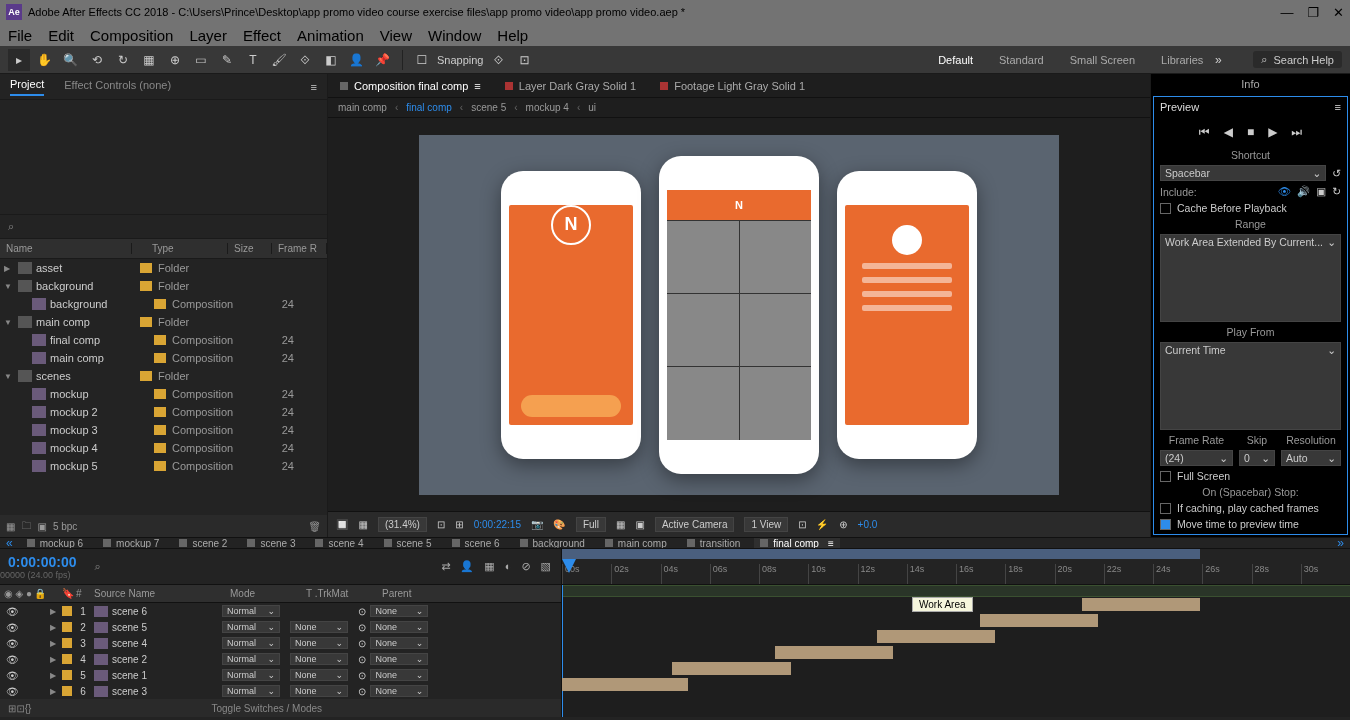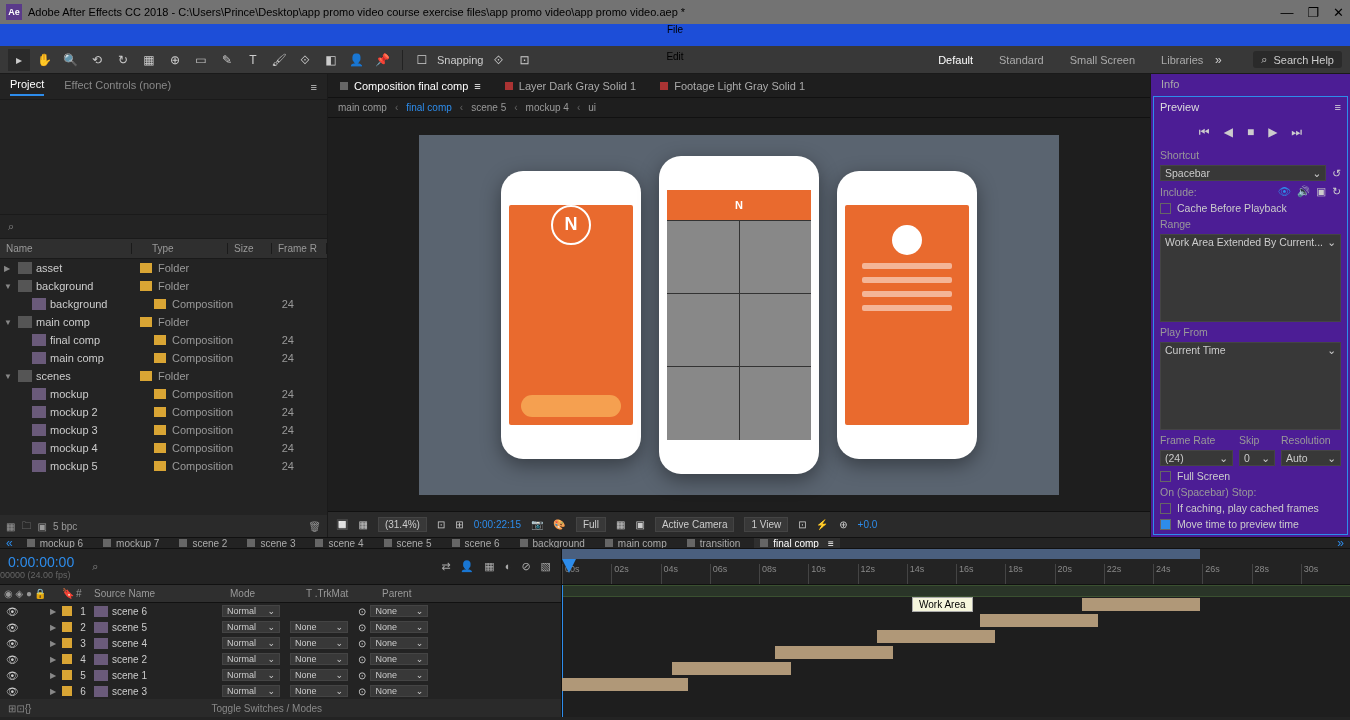--- a/index.html
+++ b/index.html
@@ -2,21 +2,21 @@
 <html><head>
 <meta charset="utf-8">
 <style>
 * { margin:0; padding:0; box-sizing:border-box; font-family:"Segoe UI",Arial,sans-serif; user-select:none; }
 body { background:#232323; color:#ccc; width:1350px; height:720px; overflow:hidden; font-size:11px; }
 .titlebar { height:24px; background:#737373; color:#000; display:flex; align-items:center; padding:0 6px; }
 .titlebar .icon { width:16px; height:16px; background:#5a3a8a; margin-right:6px; display:flex;align-items:center;justify-content:center;color:#fff;font-size:9px;font-weight:bold; }
 .titlebar .title { flex:1; font-size:11px; }
 .winbtns { display:flex; gap:14px; }
 .winbtns span { cursor:pointer; font-size:13px; }
-.menubar { height:22px; background:#1d4ed8; color:#000; display:flex; align-items:center; padding:0 8px; gap:16px; font-size:10px;flex-direction:column; }
+.menubar { height:22px; background:#737373; color:#000; display:flex; align-items:center; padding:0 8px; gap:16px; font-size:15px; }
 .menubar span { cursor:pointer; }
 .toolstrip { height:28px; background:#383838; display:flex; align-items:center; padding:0 8px; gap:4px; border-bottom:1px solid #1a1a1a; }
 .toolbtn { width:22px; height:22px; display:flex;align-items:center;justify-content:center; color:#ccc; cursor:pointer; font-size:12px; }
 .toolbtn.active { background:#2a2a2a; }
 .divider { width:1px; height:20px; background:#222; margin:0 4px; }
 .workspace-tabs { margin-left:auto; display:flex; gap:26px; align-items:flex-start; }
 .workspace-tabs span { cursor:pointer; color:#aaa; }
 .workspace-tabs span.active { color:#fff; }
 .search-help { display:flex;align-items:center;gap:6px;margin-left:20px;background:#2a2a2a;padding:2px 8px;border-radius:3px; }
 .main { display:flex; height:463px; }
@@ -59,42 +59,42 @@
 .phone.p1 .screen .bar { width:100px;height:22px;background:#f5a050;border-radius:12px;margin-top:auto;margin-bottom:8px; }
 .phone.p2 { width:160px; } .phone.p2 .screen { height:250px; display:grid;grid-template-rows:30px repeat(3,1fr);grid-template-columns:1fr 1fr;gap:1px;background:#333; }
 .phone.p2 .screen .hdr { grid-column:1/3;background:#e96a2e;display:flex;align-items:center;justify-content:center;color:#fff;font-weight:bold; }
 .phone.p2 .screen .cell { background:#888; }
 .phone.p3 { width:140px; } .phone.p3 .screen { height:220px;background:#e96a2e;display:flex;flex-direction:column;align-items:center;padding-top:20px;gap:8px; }
 .phone.p3 .screen .circ { width:30px;height:30px;border-radius:50%;background:#fff; }
 .phone.p3 .screen .line { width:90px;height:6px;background:rgba(255,255,255,.5);border-radius:2px; }
 .viewer-footer { height:26px; background:#2a2a2a; display:flex; align-items:center; padding:0 8px; gap:10px; font-size:10px; border-top:1px solid #111; }
 .viewer-footer .sel { background:#383838; padding:1px 6px; border:1px solid #444; }
 .viewer-footer .blue { color:#2d8ceb; }
-.rightpanel { width:200px; background:#4c1d95; border-left:1px solid #1a1a1a; display:flex; flex-direction:column; }
+.rightpanel { width:200px; background:#000000; border-left:1px solid #1a1a1a; display:flex; flex-direction:column;text-align:center; }
 .rpanel-item { padding:4px 10px; color:#aaa; cursor:pointer; }
 .preview-panel { border:1px solid #2d8ceb; margin:2px; flex:1; display:flex; flex-direction:column; padding:4px 6px; gap:4px; font-size:10.5px; }
 .preview-panel .hdr { display:flex; justify-content:space-between; align-items:center; color:#ddd; font-size:11px; padding-bottom:2px; }
 .preview-panel .playbtns { display:flex; justify-content:center; gap:14px; font-size:12px; padding:6px 0; }
 .preview-panel .row { display:flex; align-items:center; gap:6px; }
 .preview-panel .label { color:#999; }
 .preview-panel .sel { background:#383838; border:1px solid #444; padding:1px 4px; flex:1; display:flex;justify-content:space-between; }
 .preview-panel .ck { width:11px; height:11px; border:1px solid #666; display:inline-block; }
 .preview-panel .ck.on { background:#2d8ceb; }
 .preview-panel .iconrow { display:flex; gap:6px; margin-left:auto; }
 .preview-panel .iconrow span { color:#2d8ceb; }
 .timeline { height:180px; background:#232323; border-top:1px solid #111; display:flex; flex-direction:column; }
 .tl-tabs { height:20px; display:flex; align-items:center; padding:0 6px; gap:8px; border-bottom:1px solid #111; overflow:hidden; }
 .tl-tabs .ttab { display:flex;align-items:center;gap:5px;cursor:pointer;color:#aaa;font-size:10px;padding:0 6px; }
 .tl-tabs .ttab.active { color:#fff;background:#2f2f2f; }
 .tl-tabs .sq { width:8px;height:8px;background:#666; }
 .tl-tabs .chev { color:#2d8ceb;font-size:12px;cursor:pointer; }
 .tl-main { flex:1; display:flex; }
 .tl-left { width:562px; display:flex; flex-direction:column; border-right:1px solid #111; }
 .tl-header-row { height:36px; display:flex; align-items:center; border-bottom:1px solid #111; }
-.tl-time { color:#2d8ceb; font-size:14px; padding:0 8px; }
+.tl-time { color:#2d8ceb; font-size:14px; padding:0 8px;font-weight:bold; }
 .tl-sub { color:#666; font-size:9px; }
 .tl-icons { margin-left:auto; display:flex; gap:10px; padding-right:10px; color:#aaa; }
 .tl-cols { height:18px; display:flex; align-items:center; background:#2f2f2f; font-size:10px; color:#999; border-bottom:1px solid #111; }
 .tl-layer { height:16px; display:flex; align-items:center; font-size:10px; }
 .tl-layer .eye { width:30px;padding-left:6px; }
 .tl-layer .lock { width:20px; }
 .tl-layer .caret { width:12px;color:#888;font-size:8px; }
 .tl-layer .tag { width:10px;height:10px;background:#d9a534;margin-right:4px; }
 .tl-layer .num { width:14px;text-align:center; }
 .tl-layer .licon { width:14px;height:11px;background:#6a5a7a;margin:0 4px; }

